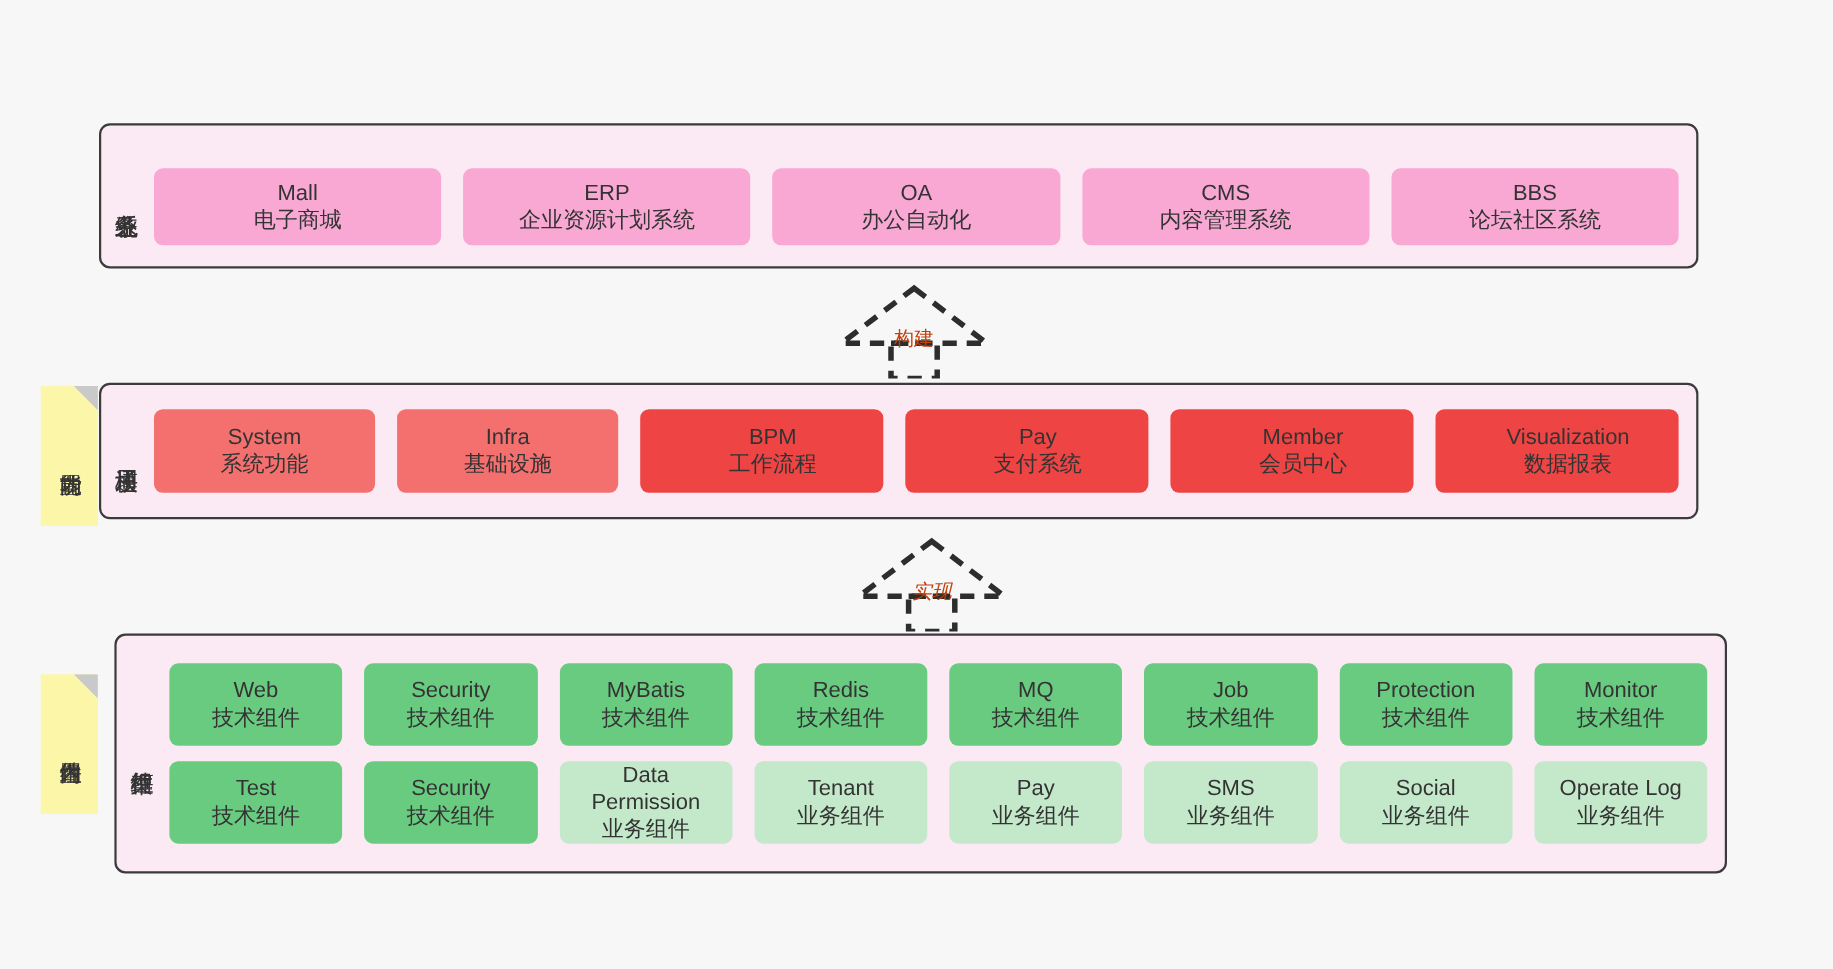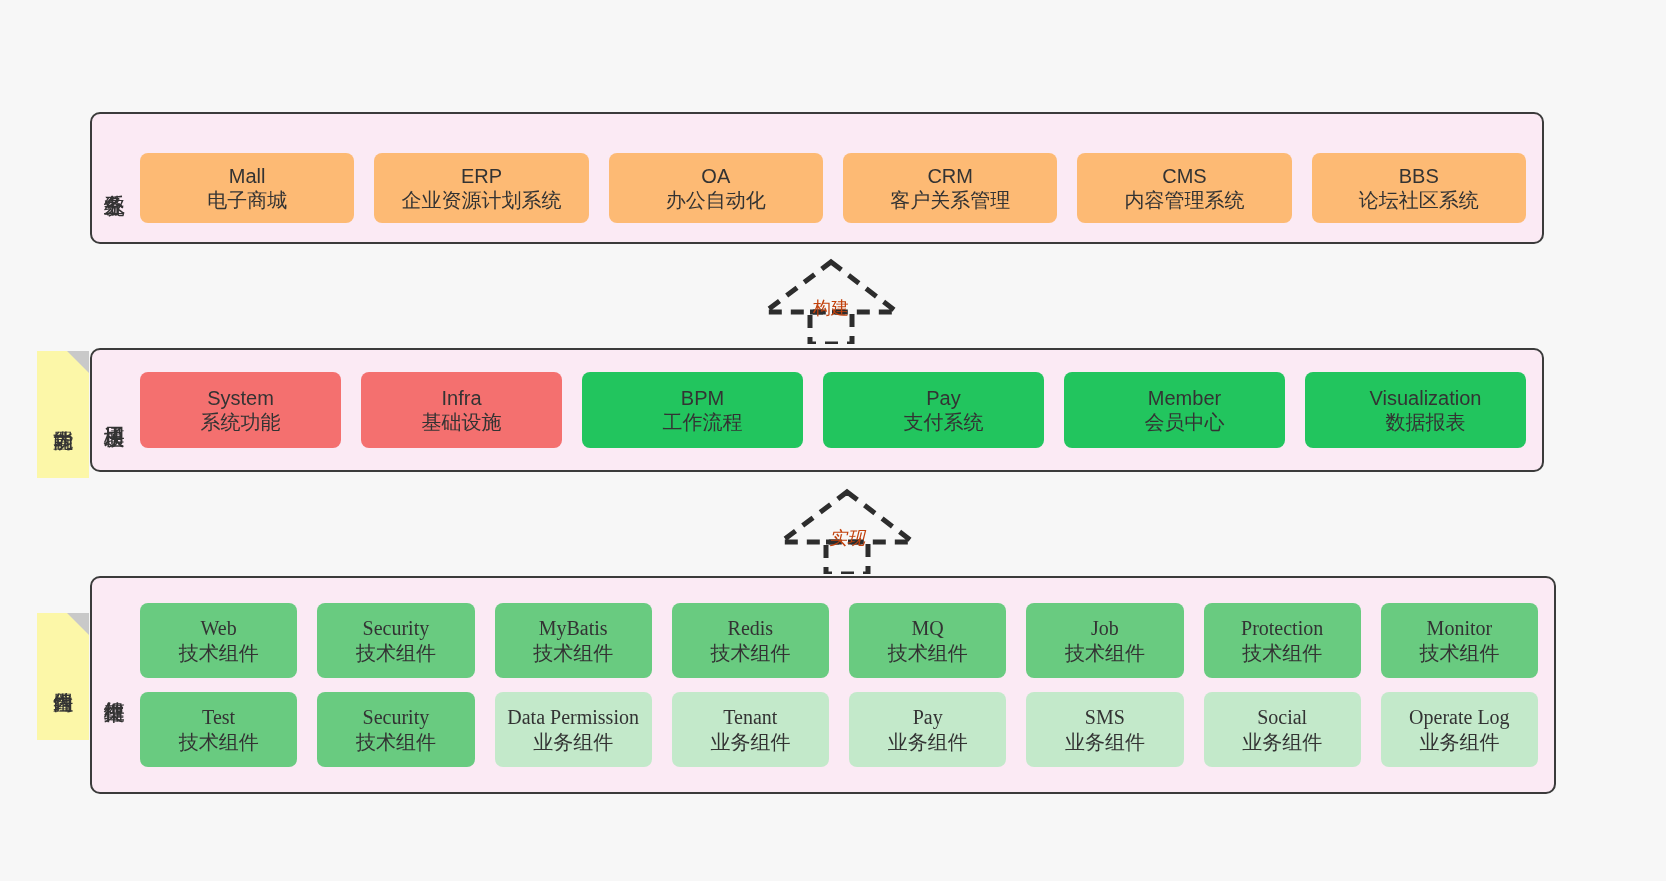--- a/index.html
+++ b/index.html
@@ -77,30 +77,30 @@
     color: #333333;
     padding: 4px 6px;
   }
   .card .title-en {
     font-size: 20px;
   }
   .card .title-cn {
     font-size: 20px;
   }
 
-  .card.blue      { background: #fdba74; margin-top: 20px; }
+  .card.blue      { background: #f9a8d4; margin-top: 20px; }
   .card.red       { background: #f4706f; }
-  .card.pink      { background: #22c55e; padding-left: 26px; }
+  .card.pink      { background: #ef4444; padding-left: 26px; }
   .card.green     { background: #69cb80; }
   .card.lightgreen{ background: #c3e9ca; }
 
   
   #layer-business { left: 90px;  top: 112px; width: 1454px; height: 132px; }
   #layer-modules  { left: 90px;  top: 348px; width: 1454px; height: 124px; }
-  #layer-framework{ left: 90px;  top: 576px; width: 1466px; height: 218px; font-family: Liberation Serif, serif; }
+  #layer-framework{ left: 104px;  top: 576px; width: 1466px; height: 218px; }
 
   #layer-business  .card { height: 70px; }
   #layer-modules   .card { height: 76px; }
   #layer-framework .card { height: 75px; }
 
   
   .note {
     position: absolute;
     box-sizing: border-box;
     background: #fcf7a8;
@@ -165,24 +165,20 @@
         </div>
         <div class="card blue">
           <span class="title-en">ERP</span>
           <span class="title-cn">企业资源计划系统</span>
         </div>
         <div class="card blue">
           <span class="title-en">OA</span>
           <span class="title-cn">办公自动化</span>
         </div>
         <div class="card blue">
-          <span class="title-en">CRM</span>
-          <span class="title-cn">客户关系管理</span>
-        </div>
-        <div class="card blue">
           <span class="title-en">CMS</span>
           <span class="title-cn">内容管理系统</span>
         </div>
         <div class="card blue">
           <span class="title-en">BBS</span>
           <span class="title-cn">论坛社区系统</span>
         </div>
       </div>
     </div>
   </div>

